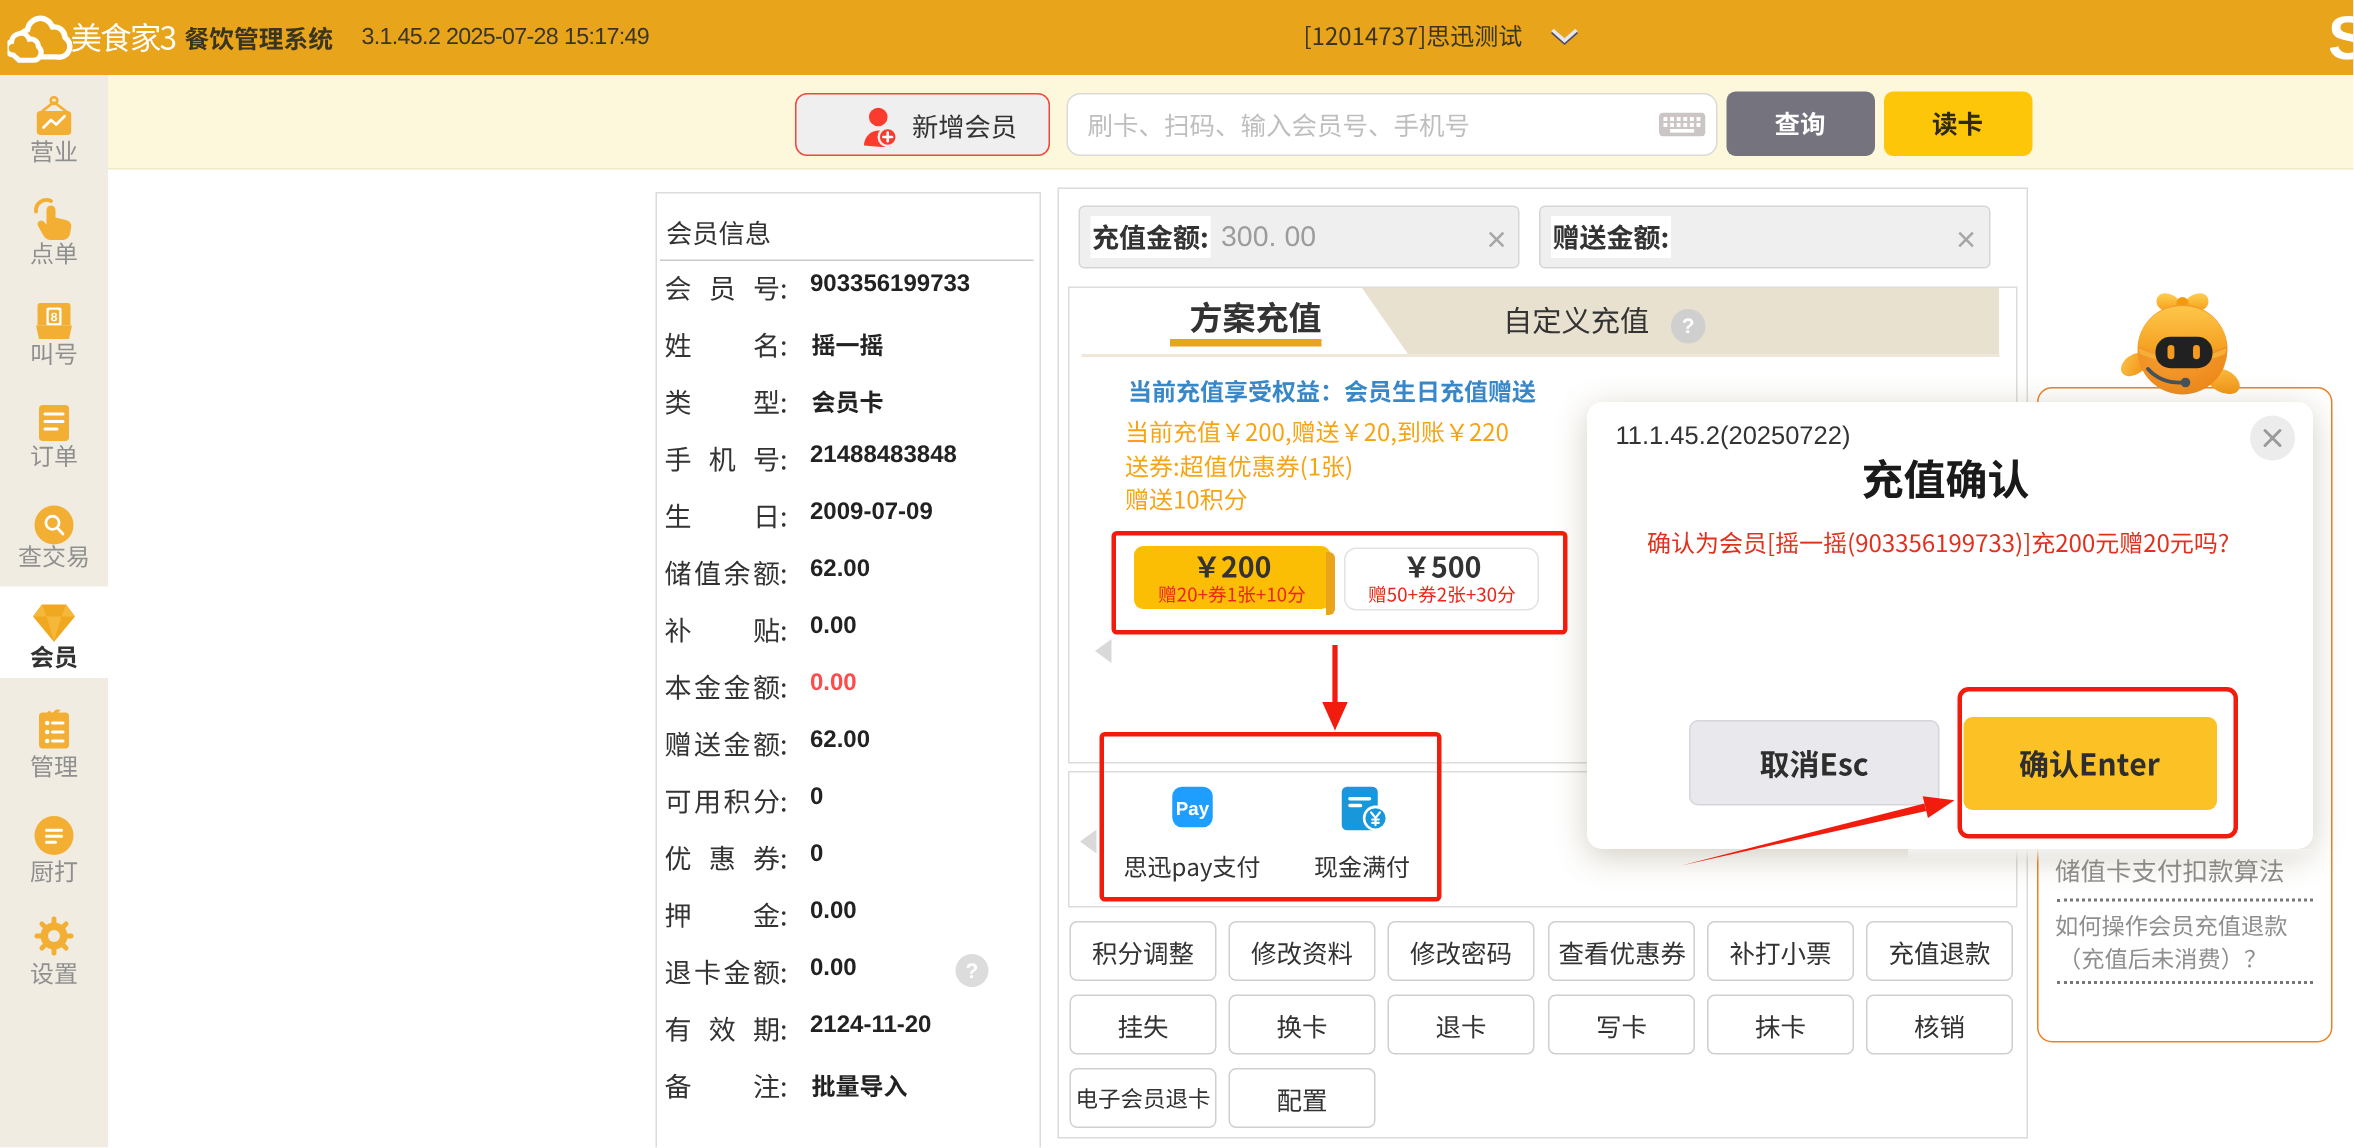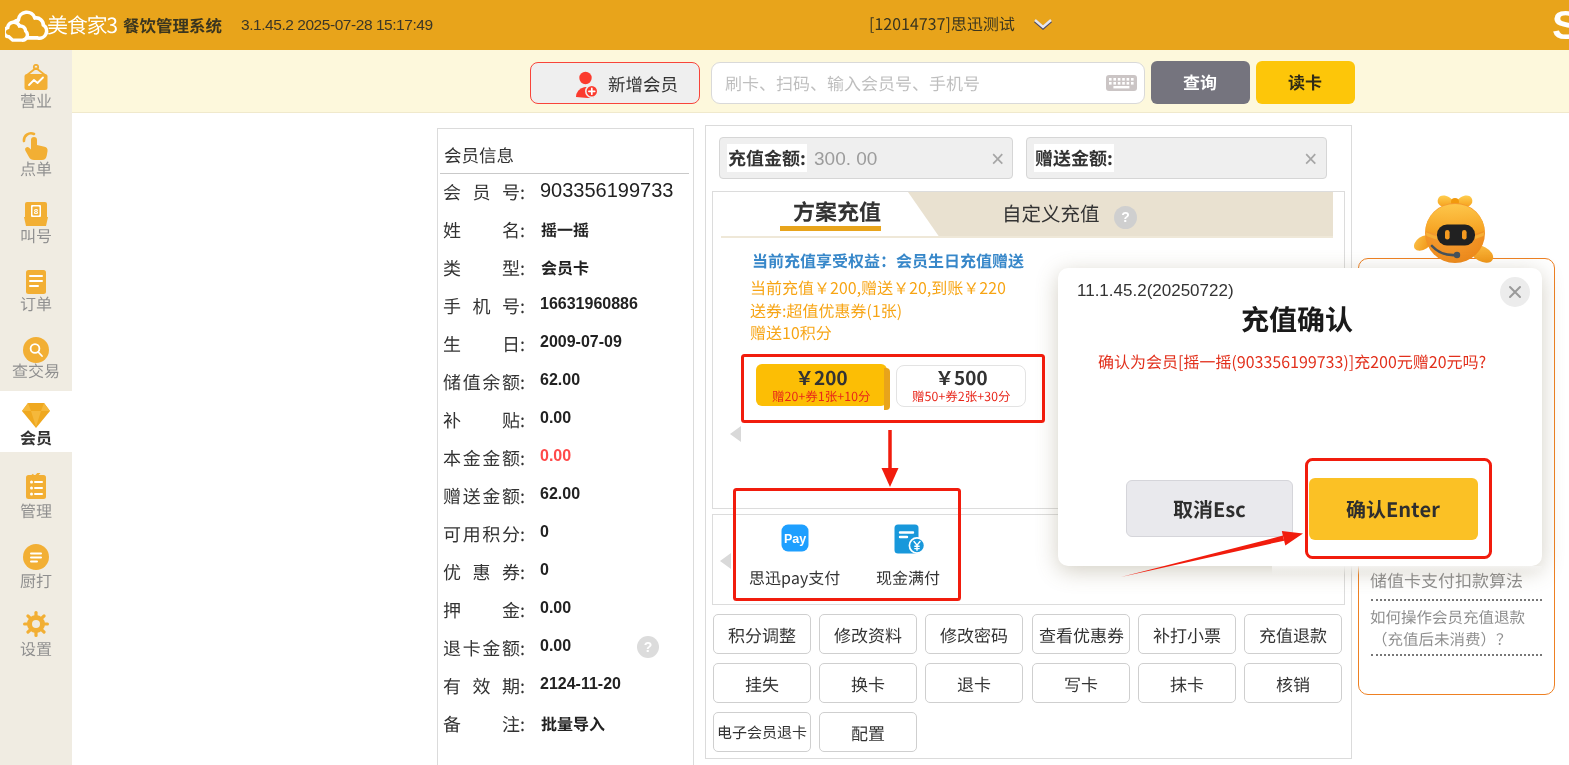--- a/index.html
+++ b/index.html
@@ -305,22 +305,22 @@
       <rect x="20.6" y="7" width="2.6" height="2.6"></rect>
       <rect x="25" y="7" width="2.6" height="2.6"></rect>
   <rect x="7.4" y="11" width="16" height="2.4"></rect>
     </g>
 </svg>
 <div class="a" style="left:1151px;top:61px;width:99px;height:43px;background:#75747E;border-radius:6px"></div>
 <div class="a" style="left:1256px;top:61px;width:99px;height:43px;background:#FDC609;border-radius:6px"></div>
 
 <div class="a" style="left:437px;top:128px;width:257px;height:647px;background:#fff;border:1px solid #DBDBDB"></div>
 <div class="a" style="left:440px;top:172.5px;width:249px;height:1px;background:#C9C9C9"></div>
-<div style="position:absolute;left:540px;top:182.2px;font-size:20px;font-weight:normal;color:#222;line-height:16px">903356199733</div>
-<div style="position:absolute;left:540px;top:296.2px;font-size:16px;font-weight:bold;color:#222;line-height:16px">16631960886</div>
+<div style="position:absolute;left:540px;top:182.2px;font-size:16px;font-weight:bold;color:#222;line-height:16px">903356199733</div>
+<div style="position:absolute;left:540px;top:296.2px;font-size:16px;font-weight:bold;color:#222;line-height:16px">21488483848</div>
 <div style="position:absolute;left:540px;top:334.2px;font-size:16px;font-weight:bold;color:#222;line-height:16px">2009-07-09</div>
 <div style="position:absolute;left:540px;top:372.2px;font-size:16px;font-weight:bold;color:#222;line-height:16px">62.00</div>
 <div style="position:absolute;left:540px;top:410.2px;font-size:16px;font-weight:bold;color:#222;line-height:16px">0.00</div>
 <div style="position:absolute;left:540px;top:448.2px;font-size:16px;font-weight:bold;color:#FF4A4A;line-height:16px">0.00</div>
 <div style="position:absolute;left:540px;top:486.2px;font-size:16px;font-weight:bold;color:#222;line-height:16px">62.00</div>
 <div style="position:absolute;left:540px;top:524.2px;font-size:16px;font-weight:bold;color:#222;line-height:16px">0</div>
 <div style="position:absolute;left:540px;top:562.2px;font-size:16px;font-weight:bold;color:#222;line-height:16px">0</div>
 <div style="position:absolute;left:540px;top:600.2px;font-size:16px;font-weight:bold;color:#222;line-height:16px">0.00</div>
 <div style="position:absolute;left:540px;top:638.2px;font-size:16px;font-weight:bold;color:#222;line-height:16px">0.00</div>
 <div style="position:absolute;left:540px;top:676.2px;font-size:16px;font-weight:bold;color:#222;line-height:16px">2124-11-20</div>

